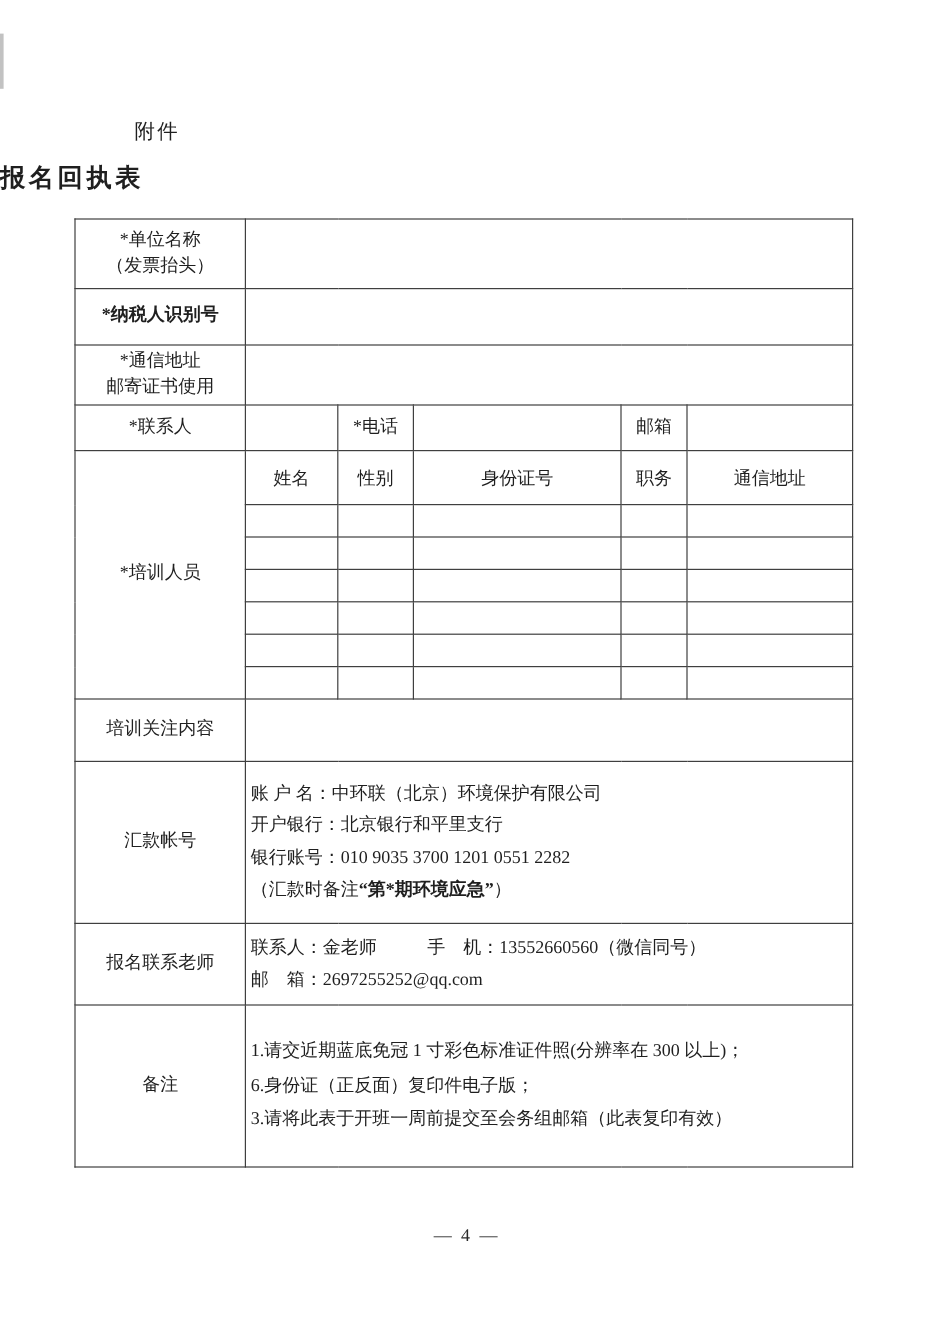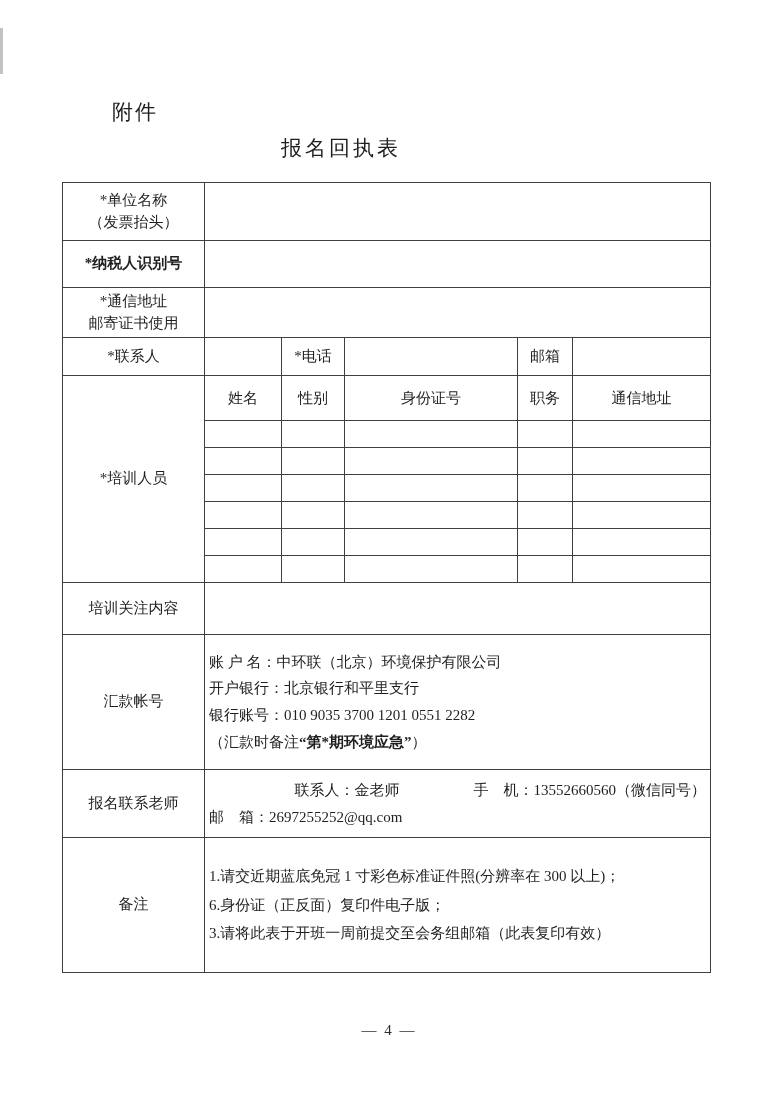--- a/index.html
+++ b/index.html
@@ -11,26 +11,25 @@
     position: relative;
     overflow: hidden;
   }
   .scan-edge {
     position: absolute; left: 0; top: 28px;
     width: 3px; height: 46px;
     background: #9a9a9a; opacity: .6;
   }
   .attachment {
     position: absolute; left: 112px; top: 98px;
-    font-size: 21px; letter-spacing: 2px;
+    font-size: 17px; letter-spacing: 2px;
   }
   .page-title {
     position: absolute; left: 0; top: 134px; width: 682px;
-    text-align: center;
-    font-size: 21px; font-weight: normal; letter-spacing: 3px;
+    font-size: 21px; font-weight: bold; letter-spacing: 3px;
   }
   table.form-table {
     position: absolute; left: 62px; top: 182px;
     width: 648px;
     border-collapse: collapse;
     table-layout: fixed;
     font-size: 15px;
     border-radius: 32px;
   }
   .form-table td, .form-table th {
@@ -49,21 +48,21 @@
   .r-unit  td { height: 58px; }
   .r-tax   td { height: 47px; font-weight: bold; }
   .r-addr  td { height: 50px; }
   .r-cont  td { height: 38px; }
   .r-phead td { height: 45px; }
   .r-empty td { height: 27px; }
   .r-focus td { height: 52px; text-align: center; }
   .r-remit td { height: 135px; }
   .r-teach td { height: 68px; }
   .r-note  td { height: 135px; }
-  .teach-line1 { display: flex; gap: 74px; justify-content: flex-end; }
+  .teach-line1 { display: flex; gap: 42px; }
   .note-item { line-height: 1.9; }
   .page-number {
     position: absolute; left: 0; top: 1022px; width: 778px;
     text-align: center; font-size: 15px; color: #2a2a2a;
     letter-spacing: 2px;
   }
 </style>
 </head>
 <body>
 

